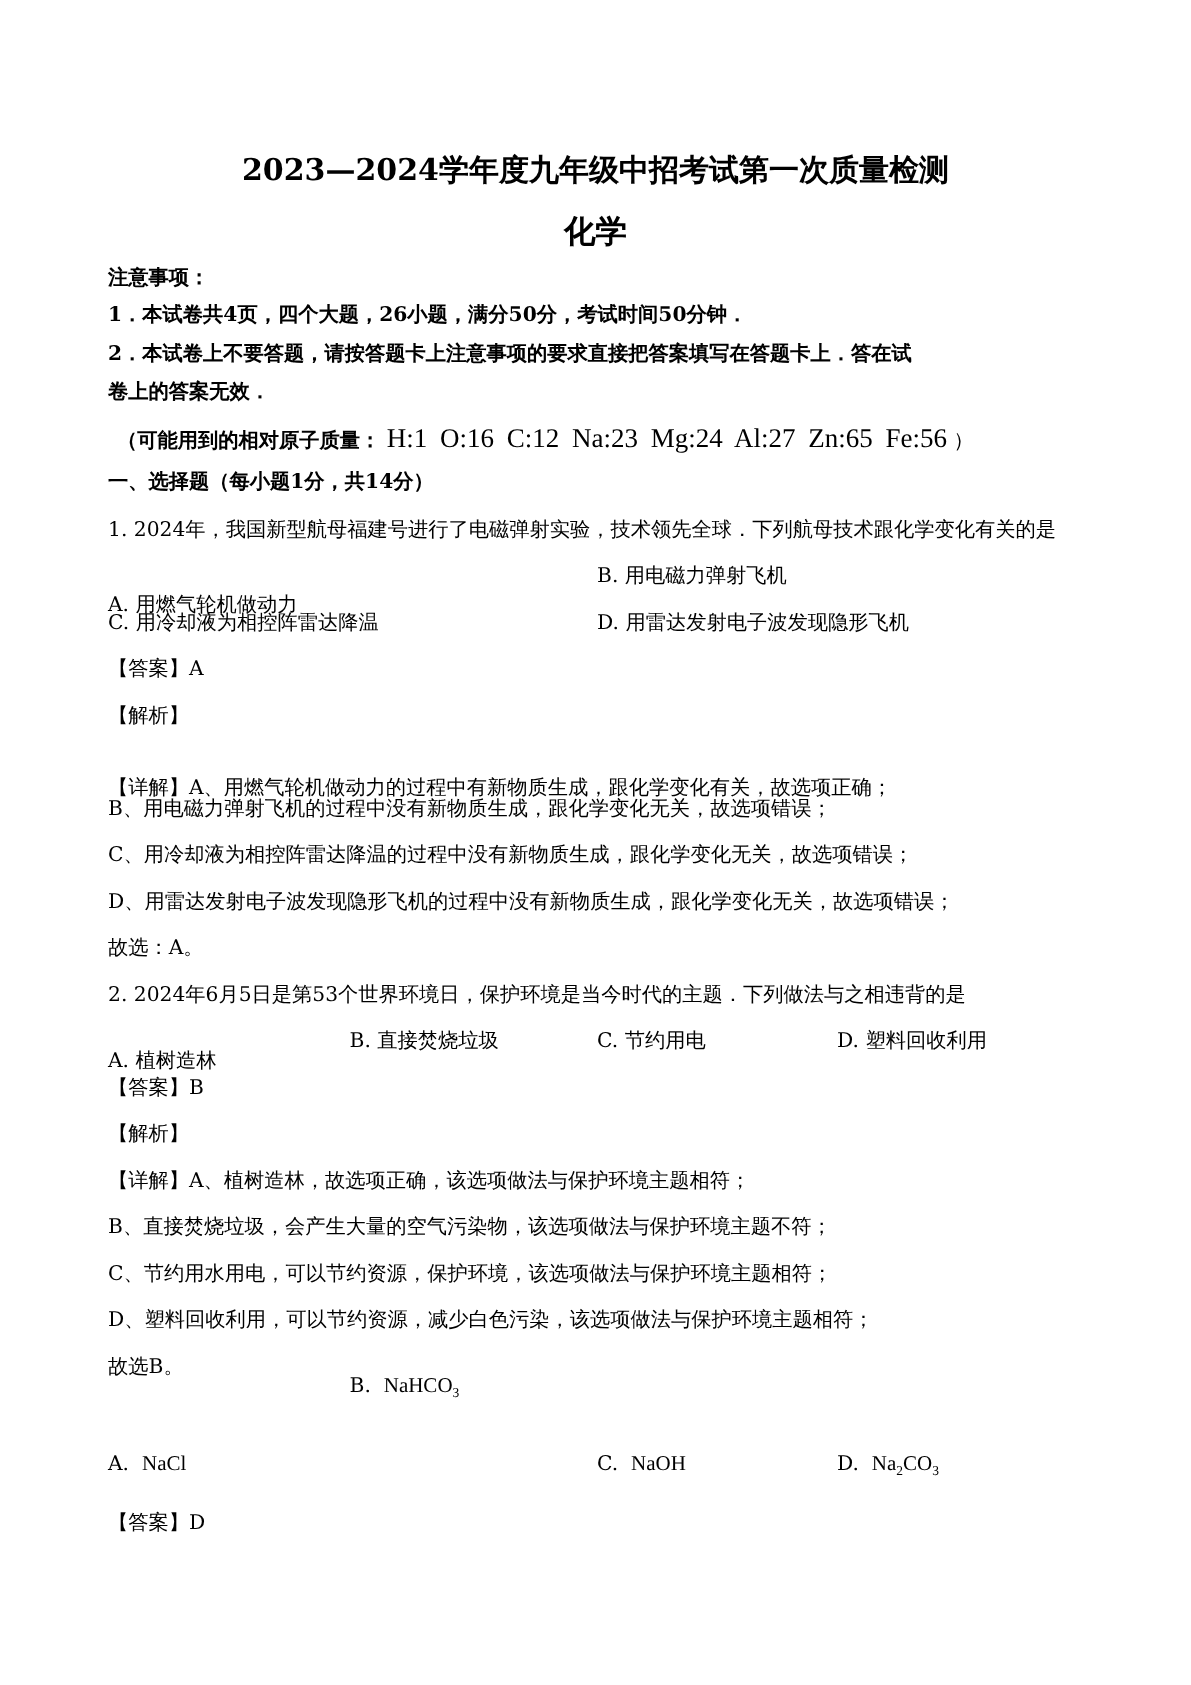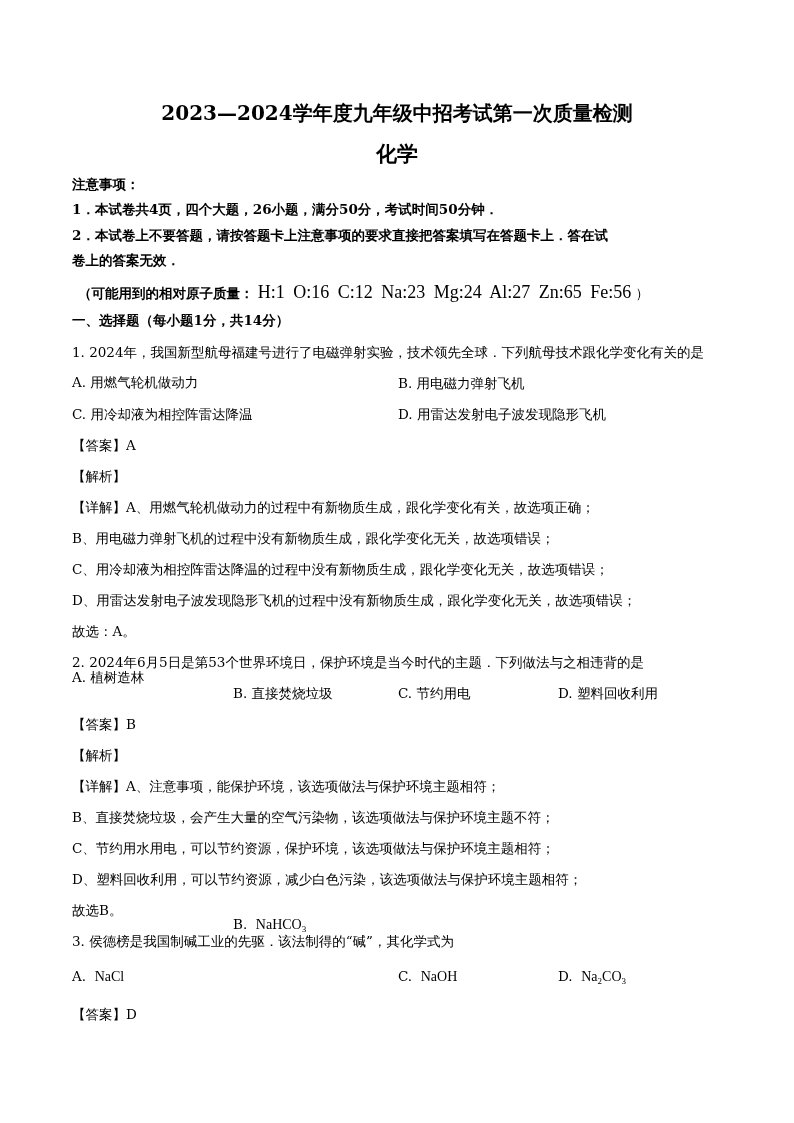--- a/index.html
+++ b/index.html
@@ -28,50 +28,49 @@
 
   <div class="line" style="top:282px; left:78px;">
     <span class="bold">（可能用到的相对原子质量：</span>
     <span class="mass">H:1  O:16  C:12  Na:23  Mg:24  Al:27  Zn:65  Fe:56</span>
     <span>）</span>
   </div>
 
   <div class="line bold" style="top:312px;">一、选择题（每小题1分，共14分）</div>
 
   <div class="line" style="top:344px;">1. 2024年，我国新型航母福建号进行了电磁弹射实验，技术领先全球．下列航母技术跟化学变化有关的是</div>
-  <div class="opt" style="top:374px; left:72px;">A.  用燃气轮机做动力</div>
+  <div class="opt" style="top:394px; left:72px;">A.  用燃气轮机做动力</div>
   <div class="opt" style="top:375px; left:398px;">B.  用电磁力弹射飞机</div>
   <div class="opt" style="top:406px; left:72px;">C.  用冷却液为相控阵雷达降温</div>
   <div class="opt" style="top:406px; left:398px;">D.  用雷达发射电子波发现隐形飞机</div>
   <div class="line" style="top:437px;">
     <span>【答案】</span><span>A</span>
   </div>
   <div class="line" style="top:468px;">【解析】</div>
-  <div class="line" style="top:499px;">【详解】A、用燃气轮机做动力的过程中有新物质生成，跟化学变化有关，故选项正确；</div>
+  <div class="line" style="top:516px;">【详解】A、用燃气轮机做动力的过程中有新物质生成，跟化学变化有关，故选项正确；</div>
   <div class="line" style="top:530px;">B、用电磁力弹射飞机的过程中没有新物质生成，跟化学变化无关，故选项错误；</div>
   <div class="line" style="top:561px;">C、用冷却液为相控阵雷达降温的过程中没有新物质生成，跟化学变化无关，故选项错误；</div>
   <div class="line" style="top:592px;">D、用雷达发射电子波发现隐形飞机的过程中没有新物质生成，跟化学变化无关，故选项错误；</div>
   <div class="line" style="top:623px;">故选：A。</div>
 
   <div class="line" style="top:654px;">2. 2024年6月5日是第53个世界环境日，保护环境是当今时代的主题．下列做法与之相违背的是</div>
-  <div class="opt" style="top:669px; left:72px;">A.  植树造林</div>
+  <div class="opt" style="top:698px; left:72px;">A.  植树造林</div>
   <div class="opt" style="top:685px; left:233px;">B.  直接焚烧垃圾</div>
   <div class="opt" style="top:685px; left:398px;">C.  节约用电</div>
   <div class="opt" style="top:685px; left:558px;">D.  塑料回收利用</div>
   <div class="line" style="top:716px;">
     <span>【答案】</span><span>B</span>
   </div>
   <div class="line" style="top:747px;">【解析】</div>
-  <div class="line" style="top:778px;">【详解】A、注意事项，能保护环境，该选项做法与保护环境主题相符；</div>
+  <div class="line" style="top:778px;">【详解】A、植树造林，故选项正确，该选项做法与保护环境主题相符；</div>
   <div class="line" style="top:809px;">B、直接焚烧垃圾，会产生大量的空气污染物，该选项做法与保护环境主题不符；</div>
   <div class="line" style="top:840px;">C、节约用水用电，可以节约资源，保护环境，该选项做法与保护环境主题相符；</div>
   <div class="line" style="top:871px;">D、塑料回收利用，可以节约资源，减少白色污染，该选项做法与保护环境主题相符；</div>
   <div class="line" style="top:902px;">故选B。</div>
 
-  <div class="line" style="top:933px;">3. 侯德榜是我国制碱工业的先驱．该法制得的“碱”，其化学式为</div>
   <div class="opt" style="top:968px; left:72px;">
     <span>A.</span>&nbsp;
     <span class="formula">NaCl</span>
   </div>
   <div class="opt" style="top:916px; left:233px;text-align:right;">
     <span>B.</span>&nbsp;
     <span class="formula"><span>NaHCO</span><sub>3</sub></span>
   </div>
   <div class="opt" style="top:968px; left:398px;">
     <span>C.</span>&nbsp;

